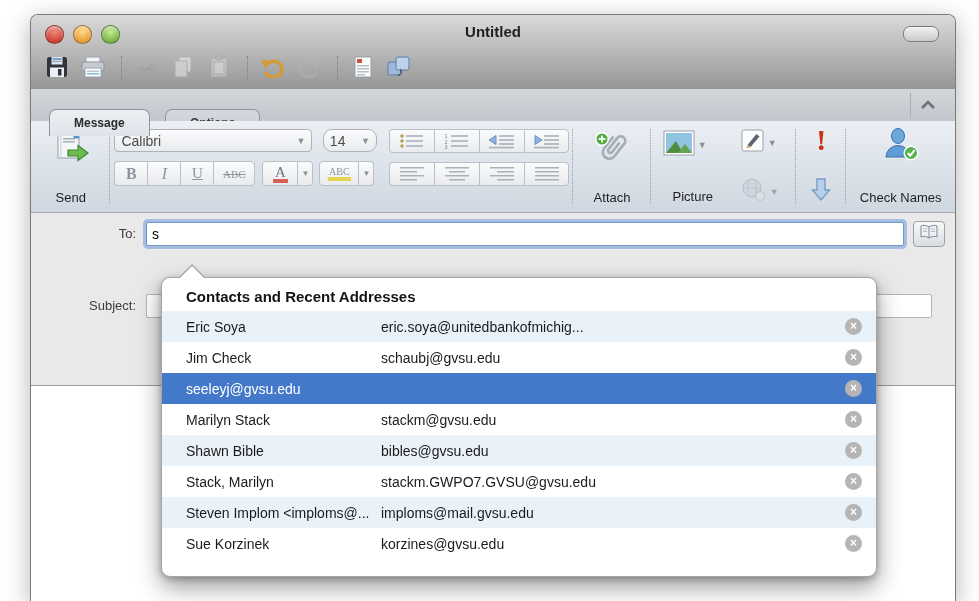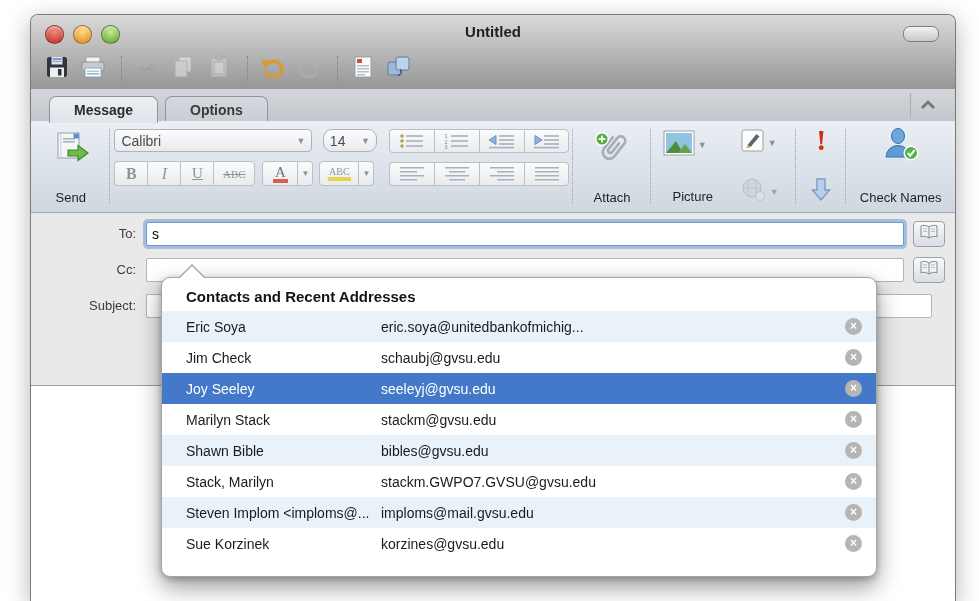--- a/index.html
+++ b/index.html
@@ -27,23 +27,23 @@
   .pill{position:absolute;right:16px;top:11px;width:34px;height:14px;border-radius:7px;
     border:1px solid #7d7d7d;background:linear-gradient(#f2f2f2,#c9c9c9);}
   .toolbar{position:absolute;top:36px;left:10px;right:10px;height:36px;display:flex;align-items:center;}
   .tb-btn{width:32px;height:30px;display:flex;align-items:center;justify-content:center;margin-right:4px;}
   .tb-btn.disabled{opacity:.45;filter:grayscale(.5);}
   .tb-div{width:1px;height:26px;border-left:1px dotted #7f7f7f;margin:0 8px;}
   .scissors{font-size:20px;color:#a98f85;transform:rotate(-20deg);}
   
   .tabbar{position:absolute;top:74px;left:0;right:0;height:32px;
     background:linear-gradient(#d2d6db,#c2c6cc);border-bottom:1px solid #9aa0a7;}
-  .tab{position:absolute;top:7px;height:26px;line-height:26px;padding:0 24px;
+  .tab{position:absolute;top:20px;height:26px;line-height:26px;padding:0 24px;
     border:1px solid #8f949b;border-bottom:none;border-radius:7px 7px 0 0;
-    font-size:14px;font-weight:bold;color:#2b2b2b;}
+    font-size:12px;font-weight:bold;color:#2b2b2b;}
   .tab.active{left:18px;background:linear-gradient(#eceff3,#dfe4ea);z-index:2;}
   .tab.inactive{left:134px;background:linear-gradient(#d5d9df,#c7ccd2);color:#3a3a3a;}
   .tab-chevron{position:absolute;right:10px;top:4px;width:34px;height:24px;
     display:flex;align-items:center;justify-content:center;border-left:1px solid #a8adb4;}
   
   .ribbon{position:absolute;top:106px;left:0;right:0;height:92px;
     background:linear-gradient(#eaeff4,#cfd7e0);border-bottom:1px solid #a5abb2;
     display:flex;align-items:stretch;padding:0 4px;box-sizing:border-box;}
   .rdiv{width:1px;border-left:1px dotted #98a0a8;margin:8px 3px;}
   .rgroup{position:relative;}
@@ -406,31 +406,20 @@
       <div class="flabel">To:</div>
       <input class="finput focused w-short" value="s" style="">
       <div class="book-btn">
         <span><svg width="20" height="16" viewBox="0 0 20 16">
               <path d="M10 3 C7 1 4 1 2 2 V13 C4 12 7 12 10 14 C13 12 16 12 18 13 V2 C16 1 13 1 10 3 Z" fill="#eef2f6" stroke="#7e8894"></path>
               <path d="M10 3 V14" stroke="#7e8894"></path>
               <path d="M4 5 h4 M4 7.5 h4 M12 5 h4 M12 7.5 h4" stroke="#aeb6be" stroke-width="0.9"></path>
             </svg></span>
       </div>
     </div>
-    <div class="frow cc-row">
-      <div class="flabel">Cc:</div>
-      <input class="finput w-short" value="" style="">
-      <div class="book-btn">
-        <span><svg width="20" height="16" viewBox="0 0 20 16">
-              <path d="M10 3 C7 1 4 1 2 2 V13 C4 12 7 12 10 14 C13 12 16 12 18 13 V2 C16 1 13 1 10 3 Z" fill="#eef2f6" stroke="#7e8894"></path>
-              <path d="M10 3 V14" stroke="#7e8894"></path>
-              <path d="M4 5 h4 M4 7.5 h4 M12 5 h4 M12 7.5 h4" stroke="#aeb6be" stroke-width="0.9"></path>
-            </svg></span>
-      </div>
-    </div>
     <div class="frow subj-row">
       <div class="flabel">Subject:</div>
       <input class="finput w-long" value="" style="">
     </div>
   </div>
 
   <div class="body-area"></div>
 
   <div class="popup">
     <div class="popup-header">Contacts and Recent Addresses</div>
@@ -439,21 +428,20 @@
     <span class="cname">Eric Soya</span>
     <span class="cemail">eric.soya@unitedbankofmichig...</span>
     <span class="remove">×</span>
   </div>
         <div class="contact-row">
     <span class="cname">Jim Check</span>
     <span class="cemail">schaubj@gvsu.edu</span>
     <span class="remove">×</span>
   </div>
         <div class="contact-row selected">
-    <span class="cname">Joy Seeley</span>
     <span class="cemail">seeleyj@gvsu.edu</span>
     <span class="remove">×</span>
   </div>
         <div class="contact-row">
     <span class="cname">Marilyn Stack</span>
     <span class="cemail">stackm@gvsu.edu</span>
     <span class="remove">×</span>
   </div>
         <div class="contact-row alt">
     <span class="cname">Shawn Bible</span>

